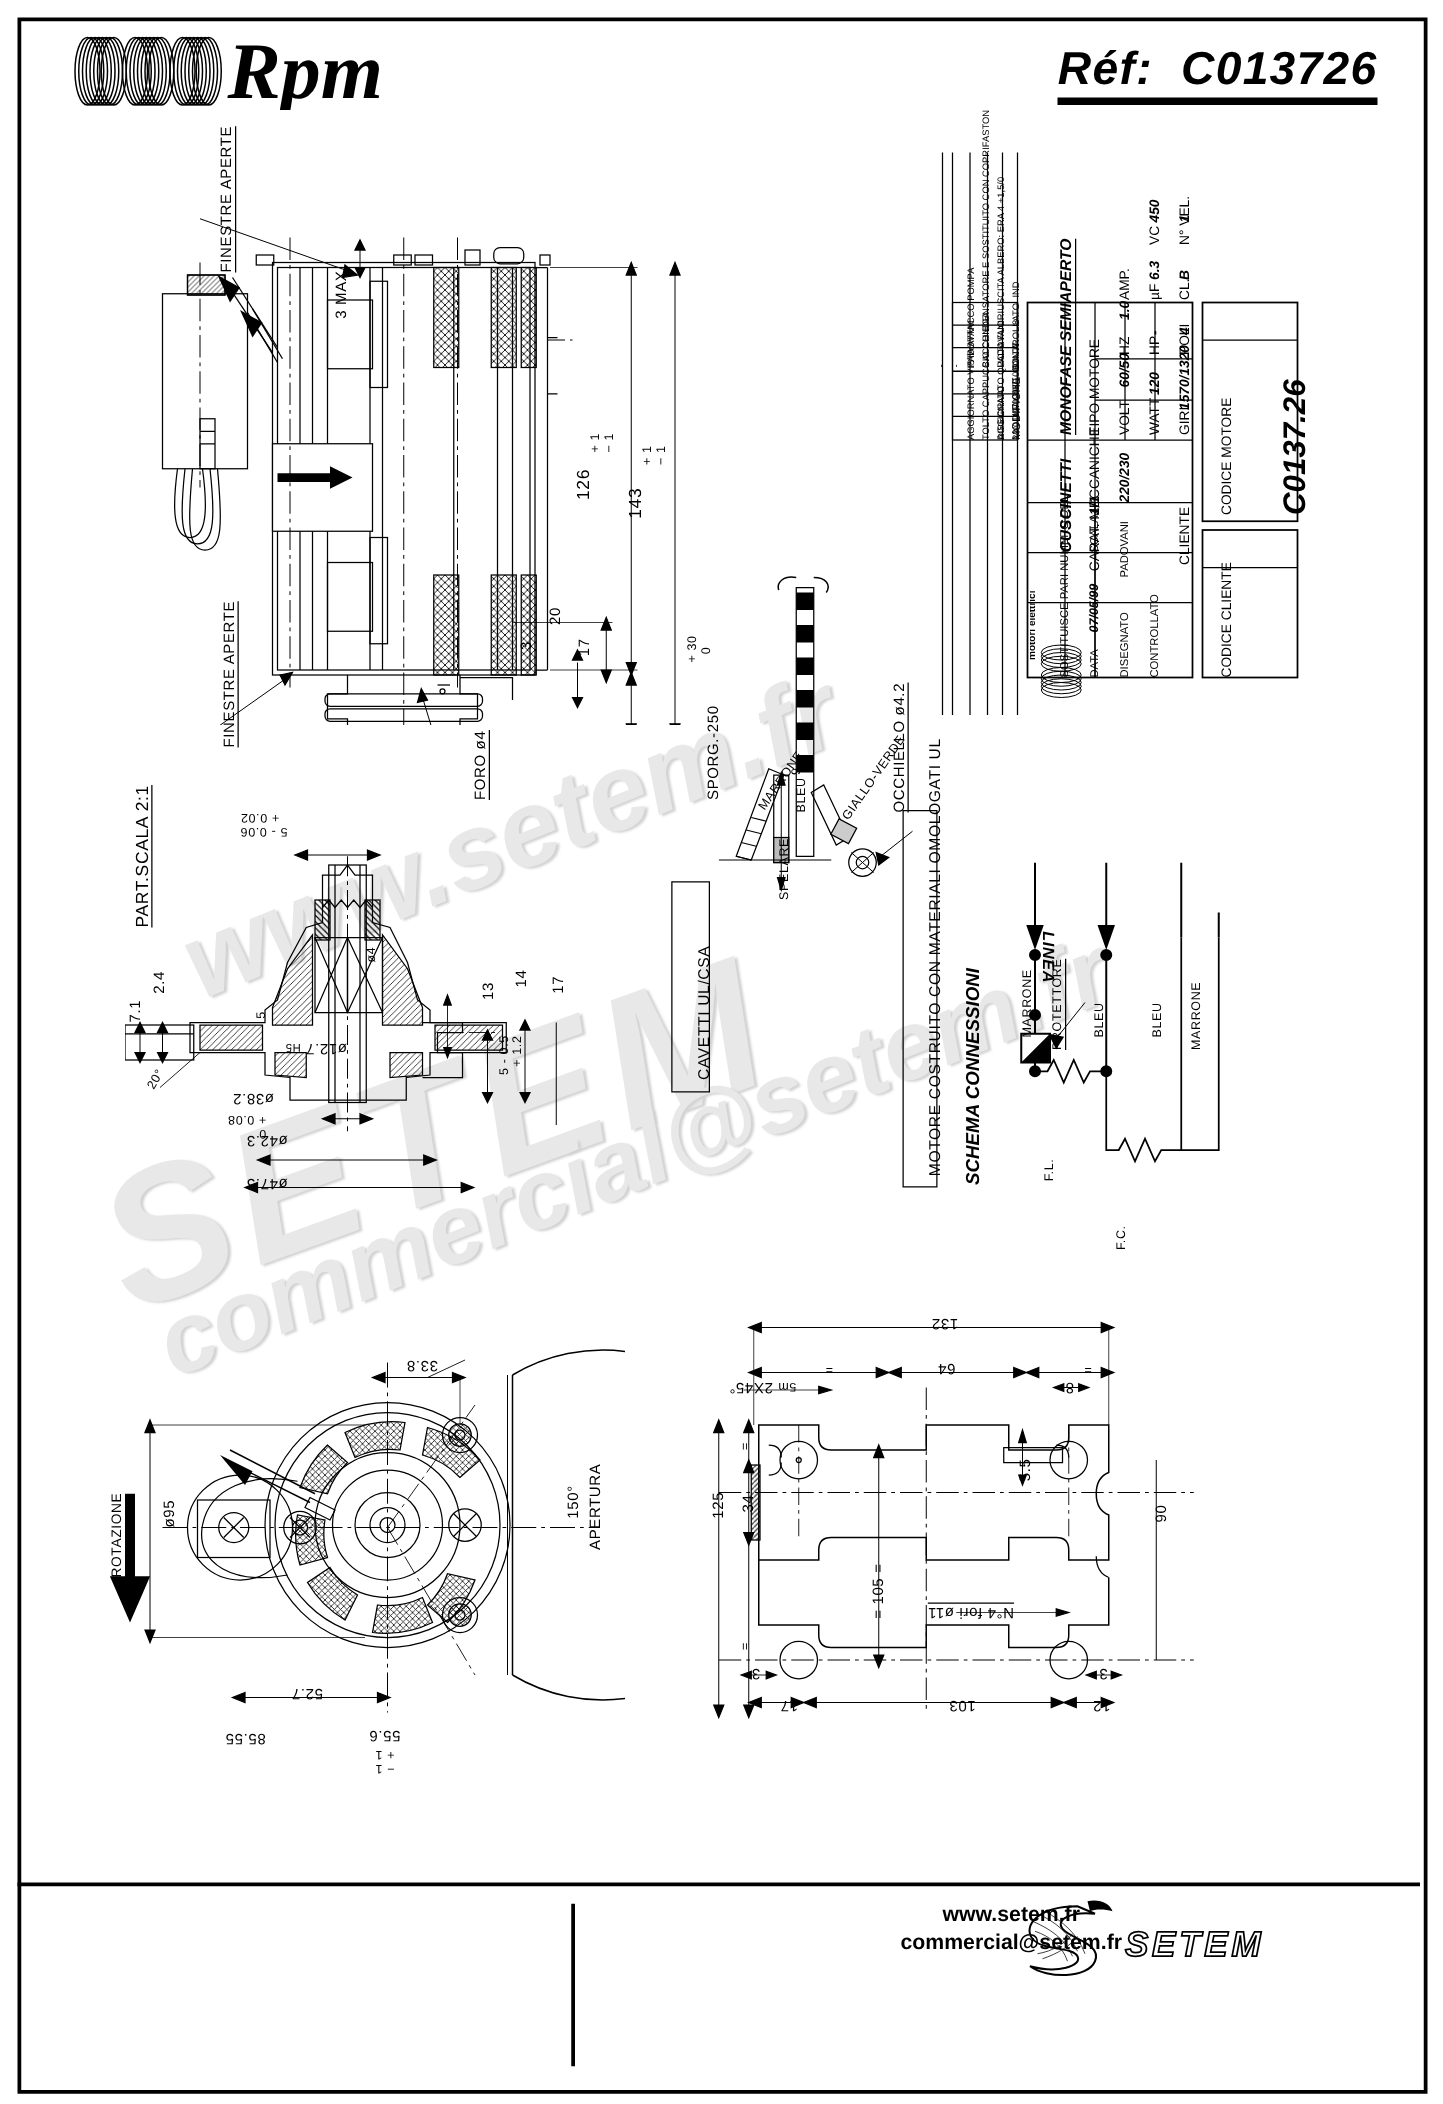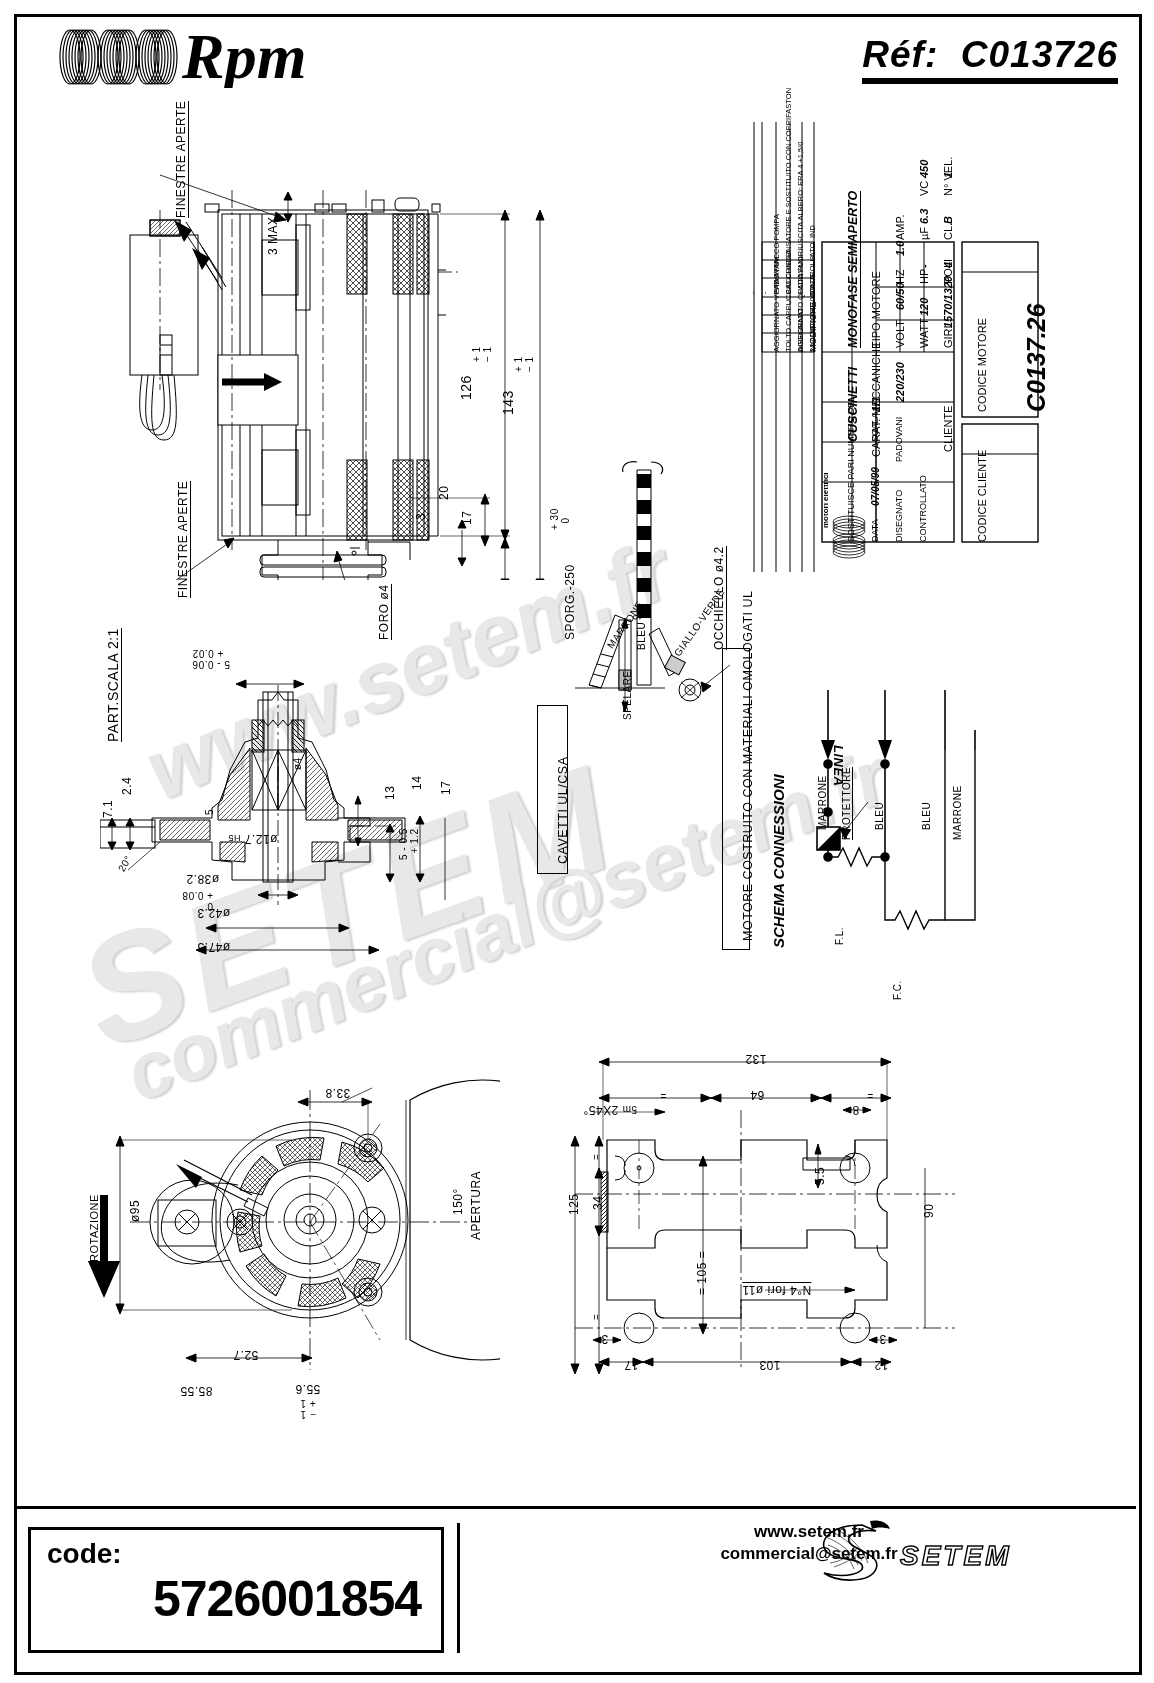--- a/index.html
+++ b/index.html
@@ -8,21 +8,21 @@
   .brd{position:absolute;border:3px solid #000;}
   .lbl{position:absolute;white-space:nowrap;color:#000;font-family:"Liberation Sans",sans-serif;}
   .rot90{transform-origin:0 0;transform:rotate(-90deg);}
   .rot180{transform-origin:50% 50%;transform:rotate(180deg);}
   .dim{font-size:12px;letter-spacing:.5px;}
   .dimS{font-size:10px;letter-spacing:.5px;}
   .ital{font-style:italic;font-weight:bold;}
   
   #headerbox{left:14px;top:14px;width:1122px;height:1655px;border:3px solid #000;}
   #logo-rpm{position:absolute;left:40px;top:26px;}
-  #refbox{position:absolute;right:36px;top:34px;text-align:right;}
+  #refbox{position:absolute;right:52px;top:34px;text-align:right;}
   #refbox .rf{font-style:italic;font-weight:bold;font-size:37px;letter-spacing:1px;border-bottom:6px solid #000;padding-bottom:2px;display:inline-block;}
   
   #footer{position:absolute;left:14px;bottom:14px;width:1122px;height:160px;border-top:3px solid #000;}
   #codebox{position:absolute;left:14px;top:18px;width:410px;height:120px;border:3px solid #000;}
   #codebox .ct{position:absolute;left:16px;top:8px;font-size:28px;font-weight:bold;}
   #codebox .cn{position:absolute;left:122px;top:40px;font-size:50px;font-weight:bold;letter-spacing:-1px;}
   #vline{position:absolute;left:443px;top:14px;width:3px;height:130px;background:#000;}
   #setem-txt{position:absolute;left:470px;top:12px;width:650px;text-align:center;}
   #setem-txt .w{font-size:17px;font-weight:bold;line-height:22px;}
   #setem-addr{position:absolute;left:455px;top:88px;width:680px;text-align:center;font-size:14.5px;font-weight:bold;}
@@ -786,24 +786,20 @@
             <ellipse cx="21" cy="33" rx="16" ry="6"></ellipse>
           <ellipse cx="21" cy="36" rx="16" ry="6"></ellipse>
             <ellipse cx="21" cy="39" rx="16" ry="6"></ellipse>
           <ellipse cx="21" cy="42" rx="16" ry="6"></ellipse>
         </g>
       </svg>
     </div>
   </div>
 
   <div id="footer">
-    <div id="codebox">
-      <div class="ct">code:</div>
-      <div class="cn">5726001854</div>
-    </div>
     <div id="vline"></div>
     <div id="setem-txt">
       <div class="w">www.setem.fr</div>
       <div class="w">commercial@setem.fr</div>
     </div>
     <div id="setem-logo">
       <svg width="320" height="70" viewBox="0 0 320 70">
         <g>
           <path d="M58 8 C 26 8, 14 24, 22 34 C 30 44, 54 40, 58 48 C 62 56, 42 62, 20 56 C 34 66, 66 66, 72 52 C 78 38, 52 34, 46 26 C 40 18, 54 12, 72 14 Z" fill="none" stroke="#000" stroke-width="1.6"></path>
           <g stroke="#000" stroke-width="0.6" fill="none">

